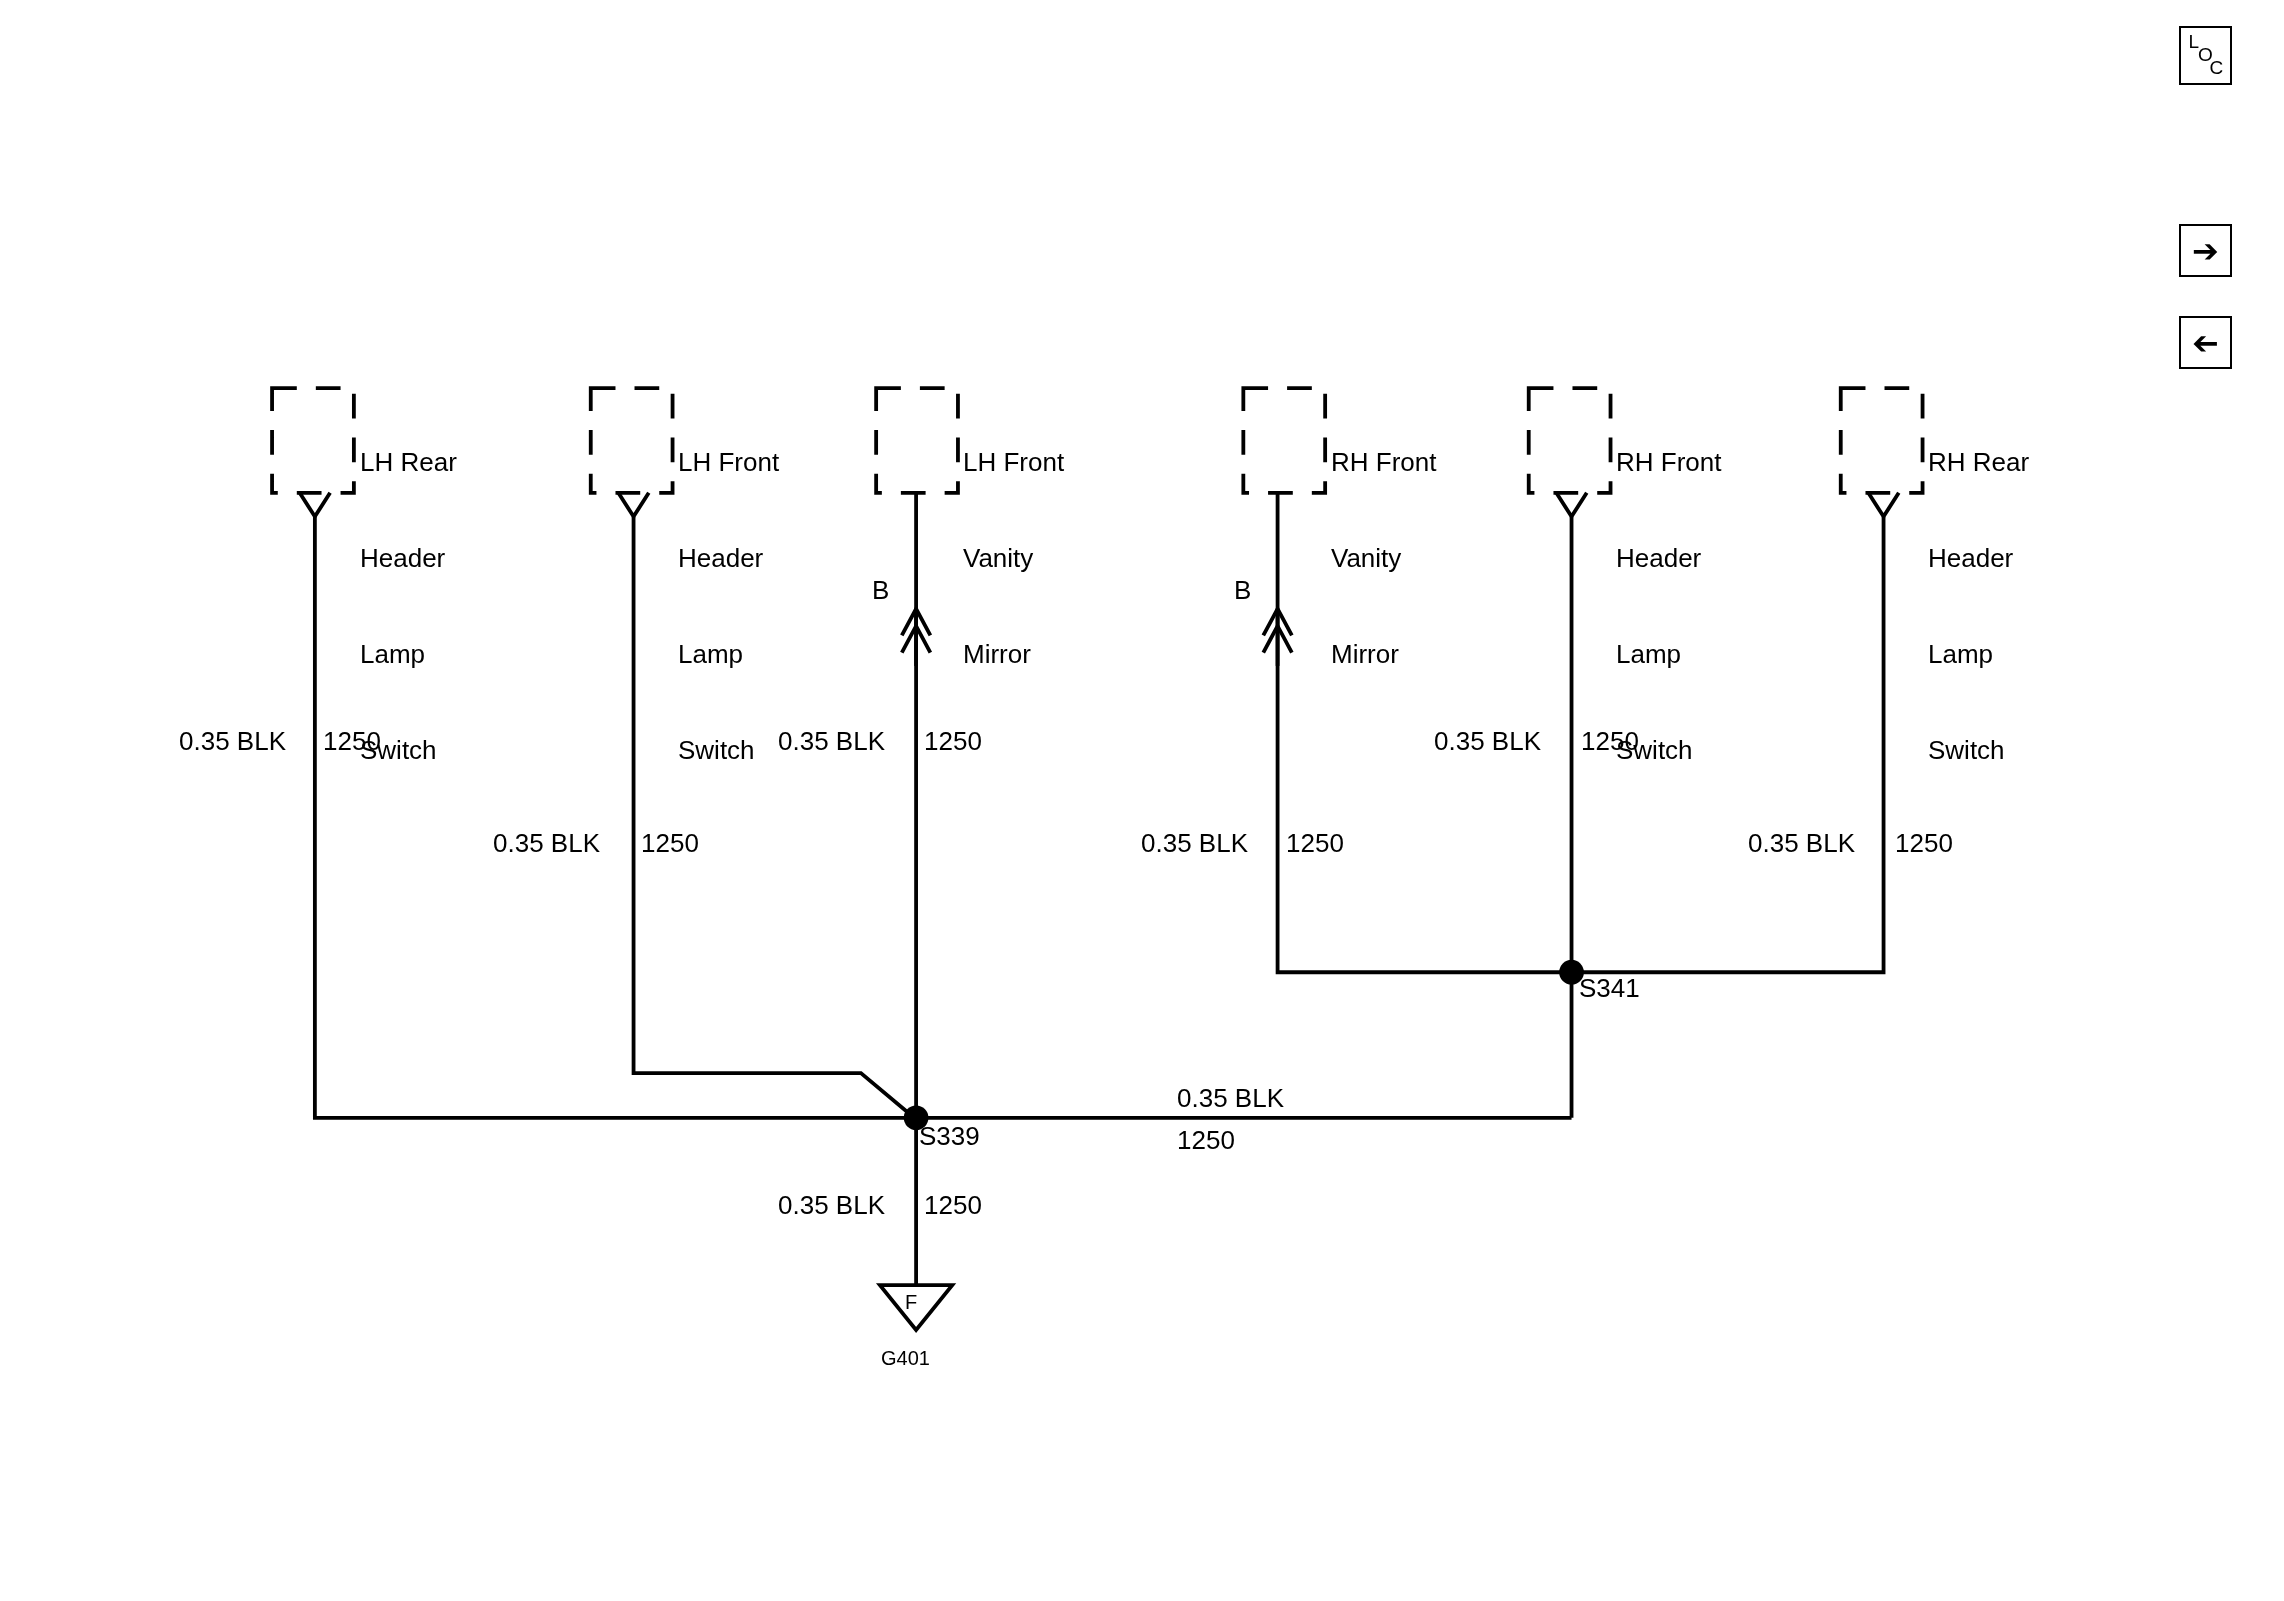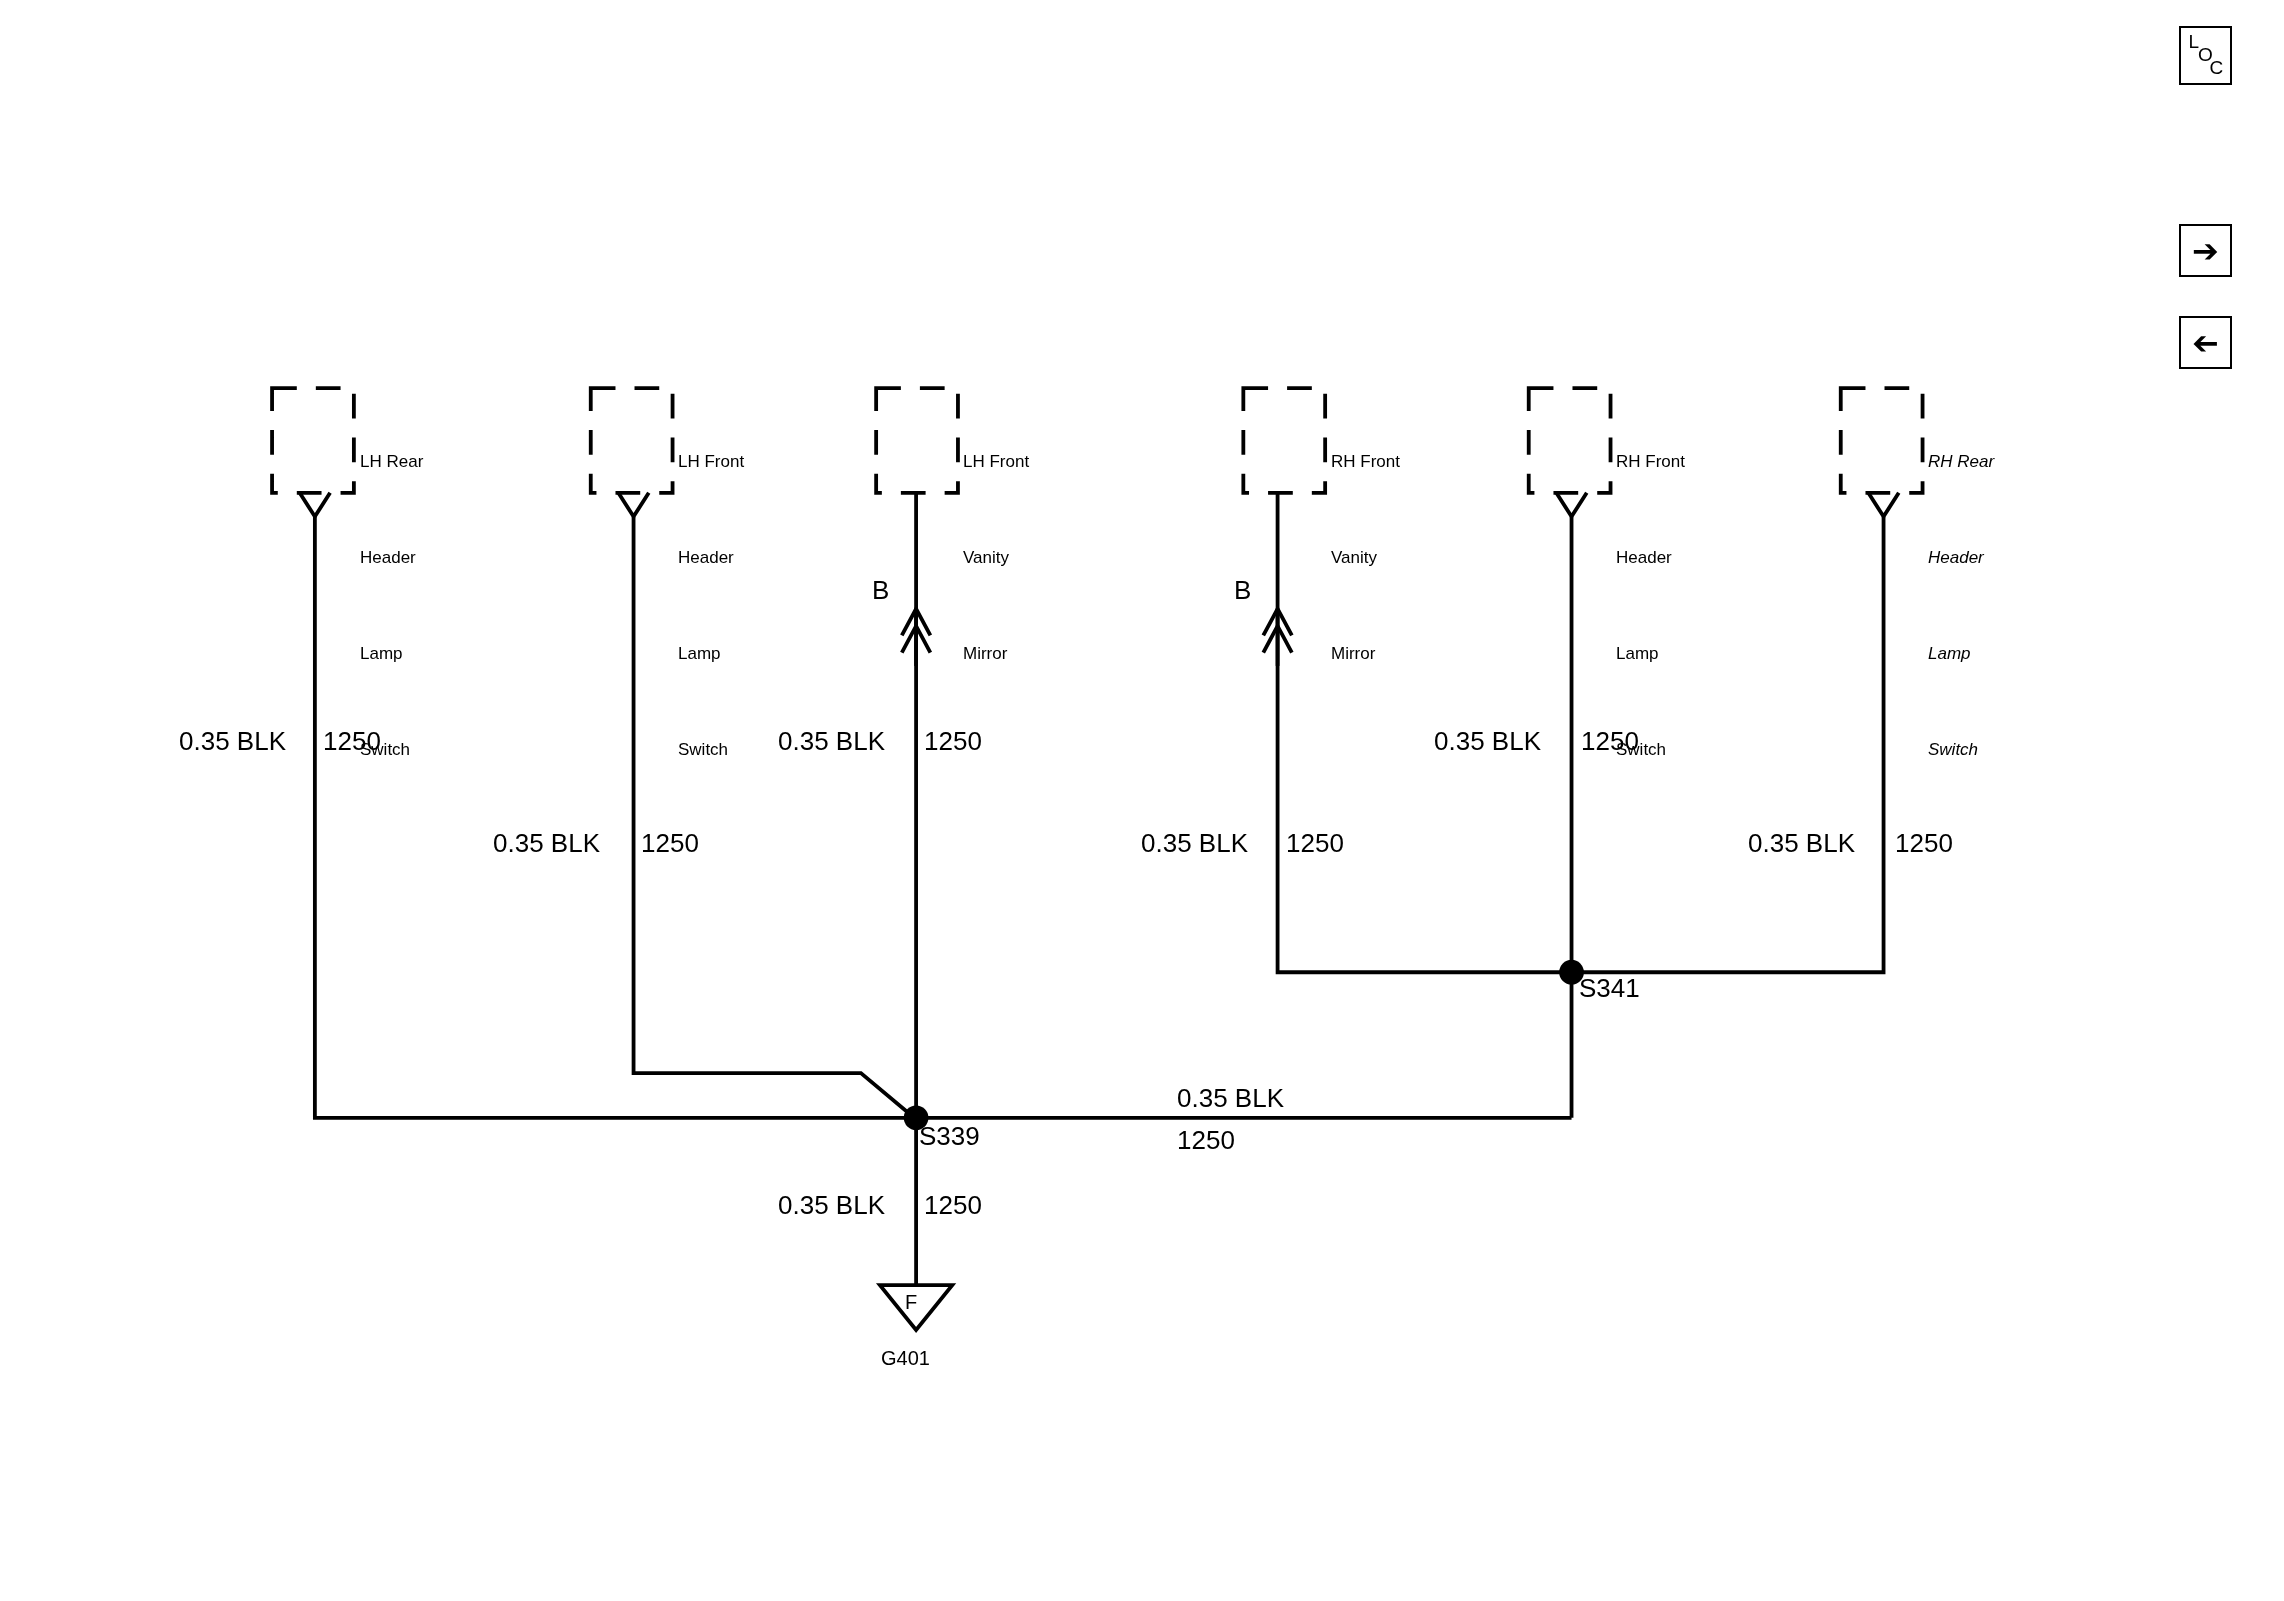--- a/index.html
+++ b/index.html
@@ -31,21 +31,21 @@
     font-size: 26px;
     line-height: 32px;
     color: #000;
     white-space: pre;
   }
   .lbl-small {
     font-size: 20px;
   }
   .comp-label {
     position: absolute;
-    font-size: 17px;
+    font-size: 26px;
     line-height: 32px;
     white-space: pre;
   }
   .nav-btn {
     position: absolute;
     width: 53px;
     height: 53px;
     border: 2.9px solid #000;
     background: #fff;
     box-sizing: border-box;
@@ -198,21 +198,21 @@
     <div>Mirror</div>
   </div>
 
   <div class="comp-label" style="left:1616px; top:382px;">
     <div>RH Front</div>
     <div>Header</div>
     <div>Lamp</div>
     <div>Switch</div>
   </div>
 
-  <div class="comp-label" style="left:1928px; top:382px;font-style:italic;">
+  <div class="comp-label" style="left:1928px; top:382px;">
     <div>RH Rear</div>
     <div>Header</div>
     <div>Lamp</div>
     <div>Switch</div>
   </div>
 
   <div class="lbl" style="left:872px; top:574px;">B</div>
   <div class="lbl" style="left:1234px; top:574px;">B</div>
 
   <div class="lbl" style="left:179px; top:725px;">0.35 BLK</div>

